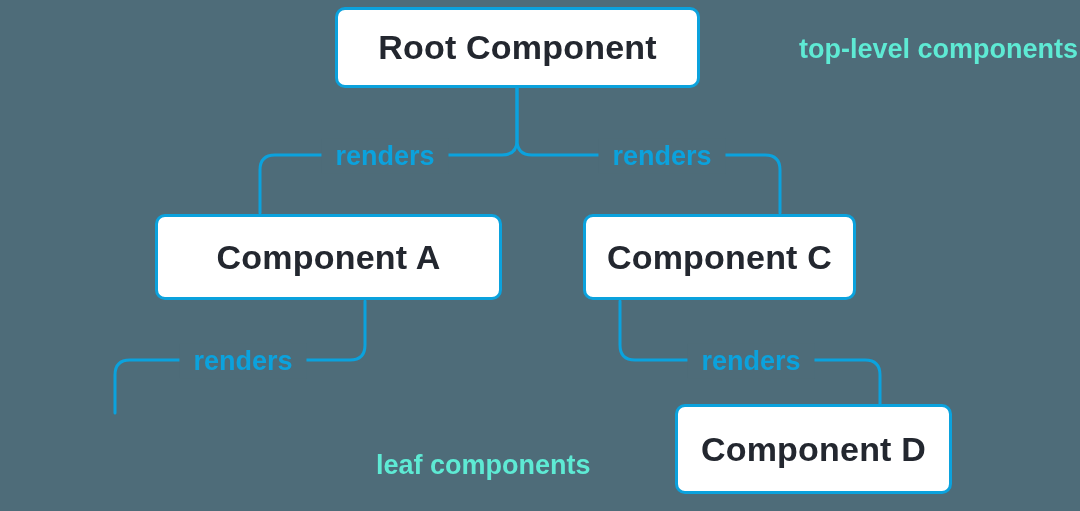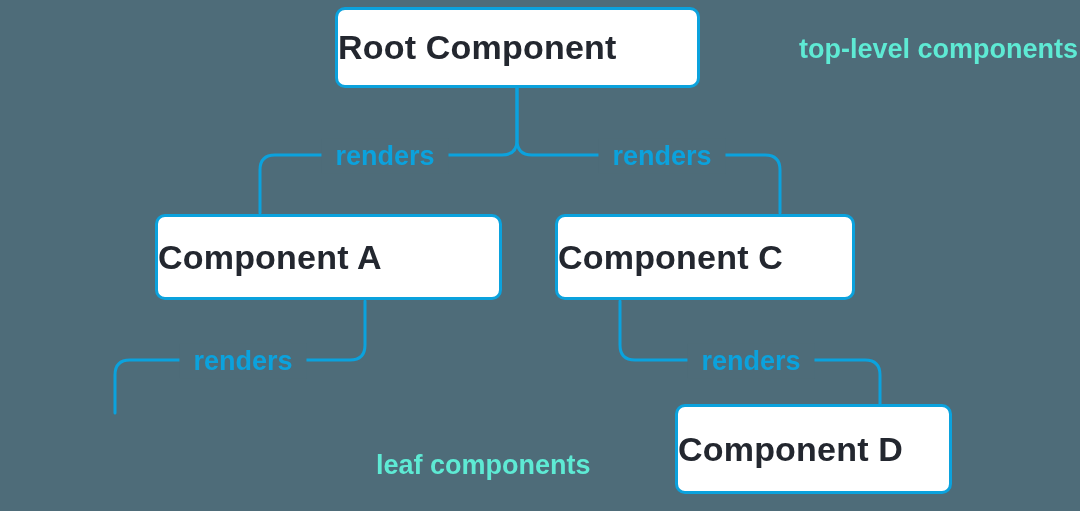--- a/index.html
+++ b/index.html
@@ -33,30 +33,30 @@
     stroke-width: 3;
     stroke-linecap: round;
   }
   .node {
     position: absolute;
     background: #ffffff;
     border: 3px solid #0ba2dd;
     border-radius: 10px;
     display: flex;
     align-items: center;
-    justify-content: flex-start;
+    justify-content: center;
     font-size: 34px;
     font-weight: 700;
     color: #23272f;
     letter-spacing: 0.2px;
     box-sizing: border-box;
   }
   .node-root { left: 335px; top: 7px;   width: 365px; height: 81px; }
   .node-a    { left: 155px; top: 214px; width: 347px; height: 86px; }
-  .node-c    { left: 555px; top: 214px; width: 300px; height: 86px; }
+  .node-c    { left: 583px; top: 214px; width: 273px; height: 86px; }
   .node-b    { left: 5px;   top: 414px; width: 305px; height: 90px; }
   .node-d    { left: 675px; top: 404px; width: 277px; height: 90px; }
 
   .edge-label {
     position: absolute;
     transform: translate(-50%, -50%);
     background: #4e6c79;
     color: #0ba2dd;
     font-size: 27px;
     font-weight: 700;

